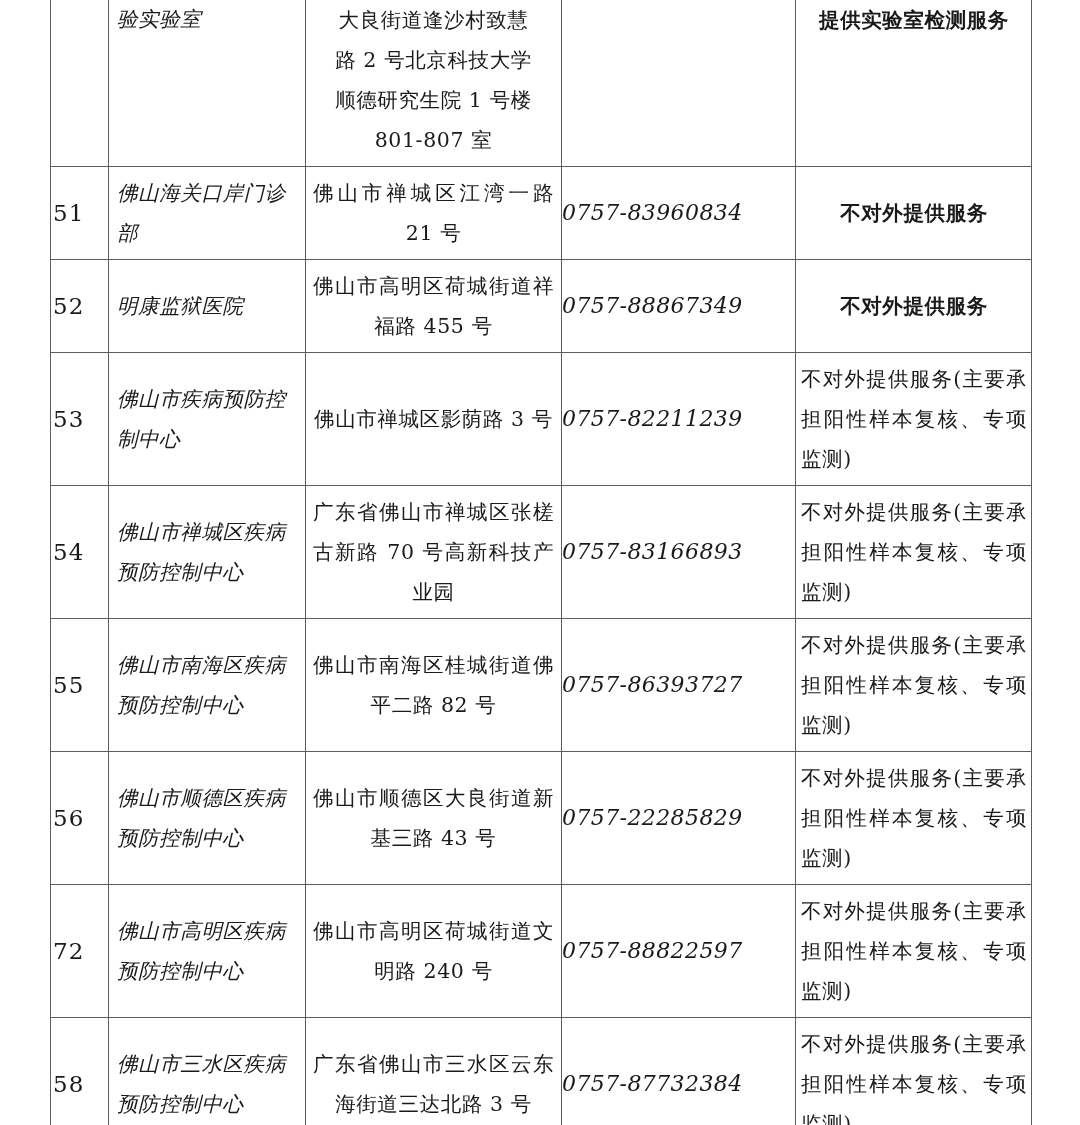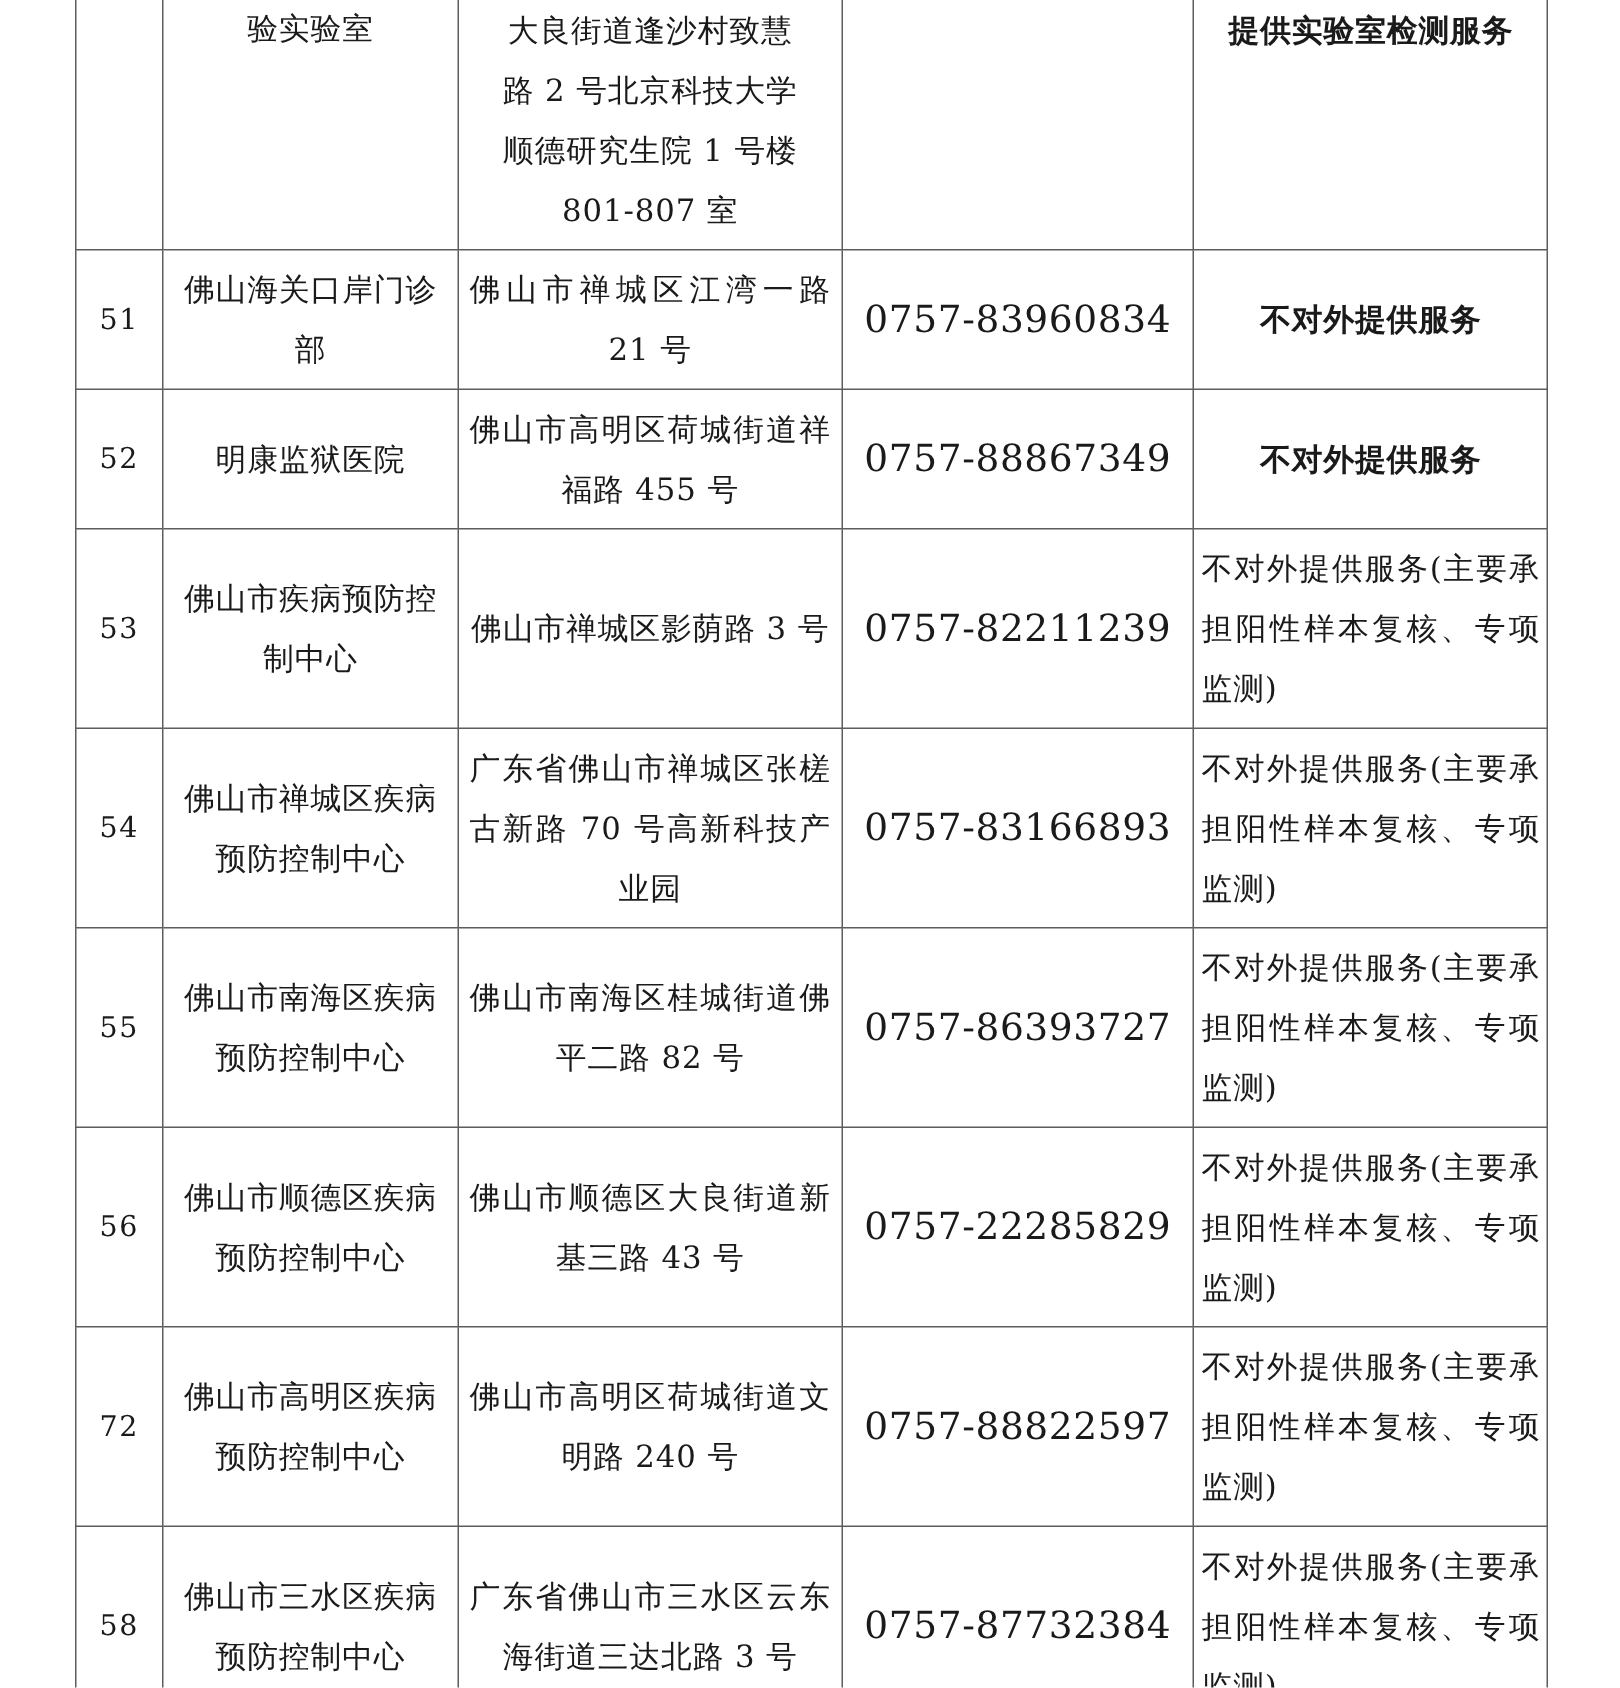--- a/index.html
+++ b/index.html
@@ -45,45 +45,45 @@
   .col-tel   { width: 234px; }
   .col-note  { width: 236px; }
 
   
   .cell {
     font-size: 20.5px;
     line-height: 40px;
     letter-spacing: 0.6px;
   }
   .cell.num {
-    text-align: center;
-    font-size: 19px;
+    font-size: 23px;
     letter-spacing: 1px;
     padding: 0 2px;
   }
   .cell.name {
-    text-align: center;
+    text-align: left;
     padding: 6px 8px;
+    font-style: italic;
   }
   .cell.addr {
     text-align: center;
     text-align-last: center;
     padding: 6px 7px;
   }
   
   .cell.addr.just {
     text-align: justify;
     text-align-last: center;
     text-justify: inter-character;
   }
   .cell.tel {
-    text-align: center;
-    font-size: 25px;
+    font-size: 22px;
     letter-spacing: 0.4px;
     white-space: nowrap;
+    font-style: italic;
   }
   .cell.note {
     text-align: justify;
     text-align-last: left;
     text-justify: inter-character;
     padding: 6px 4px 6px 5px;
   }
   .cell.note.single {
     text-align: center;
     text-align-last: center;

